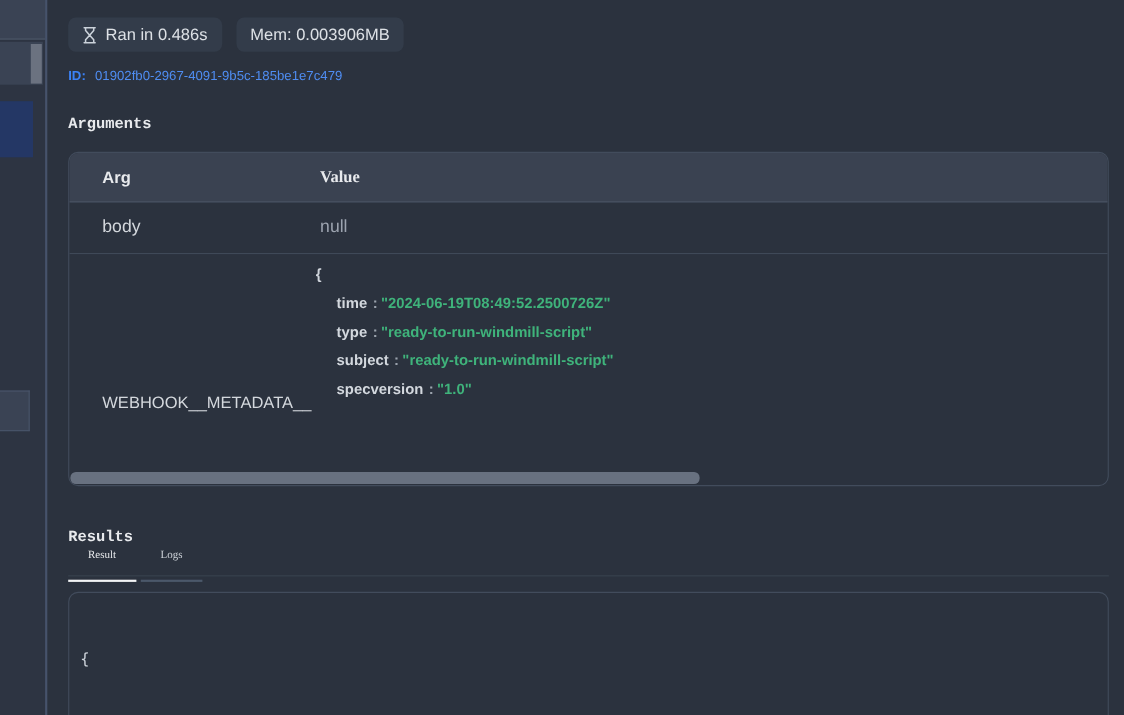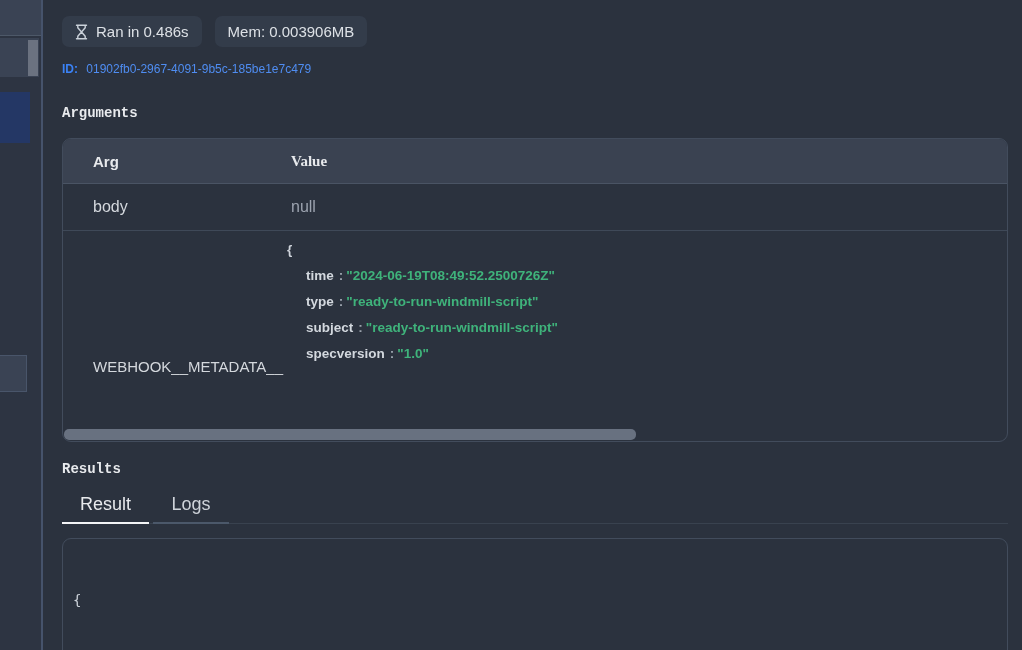--- a/index.html
+++ b/index.html
@@ -52,21 +52,21 @@
     font-size: 15px; color: #dde1e6; white-space: nowrap;
   }
   .badge svg { display: block; }
 
   .id-line { position: absolute; left: 19px; top: 62px; font-size: 12px; }
   .id-label { color: #3b82f6; font-weight: 700; }
   .id-value { color: #4f8df2; margin-left: 5px; }
 
   .section-title { position: absolute; font-size: 14px; font-weight: 700; color: #e8eaed; font-family: Liberation Mono, monospace; }
   .arguments-title { left: 19px; top: 105px; }
-  .results-title { left: 19px; top: 461px; }
+  .results-title { left: 19px; top: 481px; }
 
   
   .args-table {
     position: absolute; left: 19px; top: 138px; width: 946px; height: 304px;
     border: 1px solid #424c5c; border-radius: 9px; overflow: hidden;
   }
   .t-header {
     position: relative; height: 45px; background: #3a4251;
     border-bottom: 1px solid #4a5464;
     font-size: 15px; font-weight: 700; color: #e8eaed;
@@ -102,21 +102,21 @@
     background: #687180; border-radius: 5px;
   }
 
   
   .tabs {
     position: absolute; left: 19px; top: 494px; width: 946px; height: 30px;
     border-bottom: 1px solid #39424f;
   }
   .tab {
     display: inline-block; height: 30px; padding: 0 18px;
-    font-size: 18px; cursor: pointer;
+    font-size: 10px; cursor: pointer; font-family: Liberation Serif, serif;
   }
   .tab-result { color: #e8eaed; border-bottom: 2px solid #f3f4f6; }
   .tab-logs { color: #ced3d9; border-bottom: 2px solid #4b586a; }
 
   
   .code-block {
     position: absolute; left: 19px; top: 538px; width: 946px; height: 140px;
     border: 1px solid #424c5c; border-radius: 9px;
     padding: 11px 10px;
     font-family: "DejaVu Sans Mono", "Liberation Mono", monospace;

